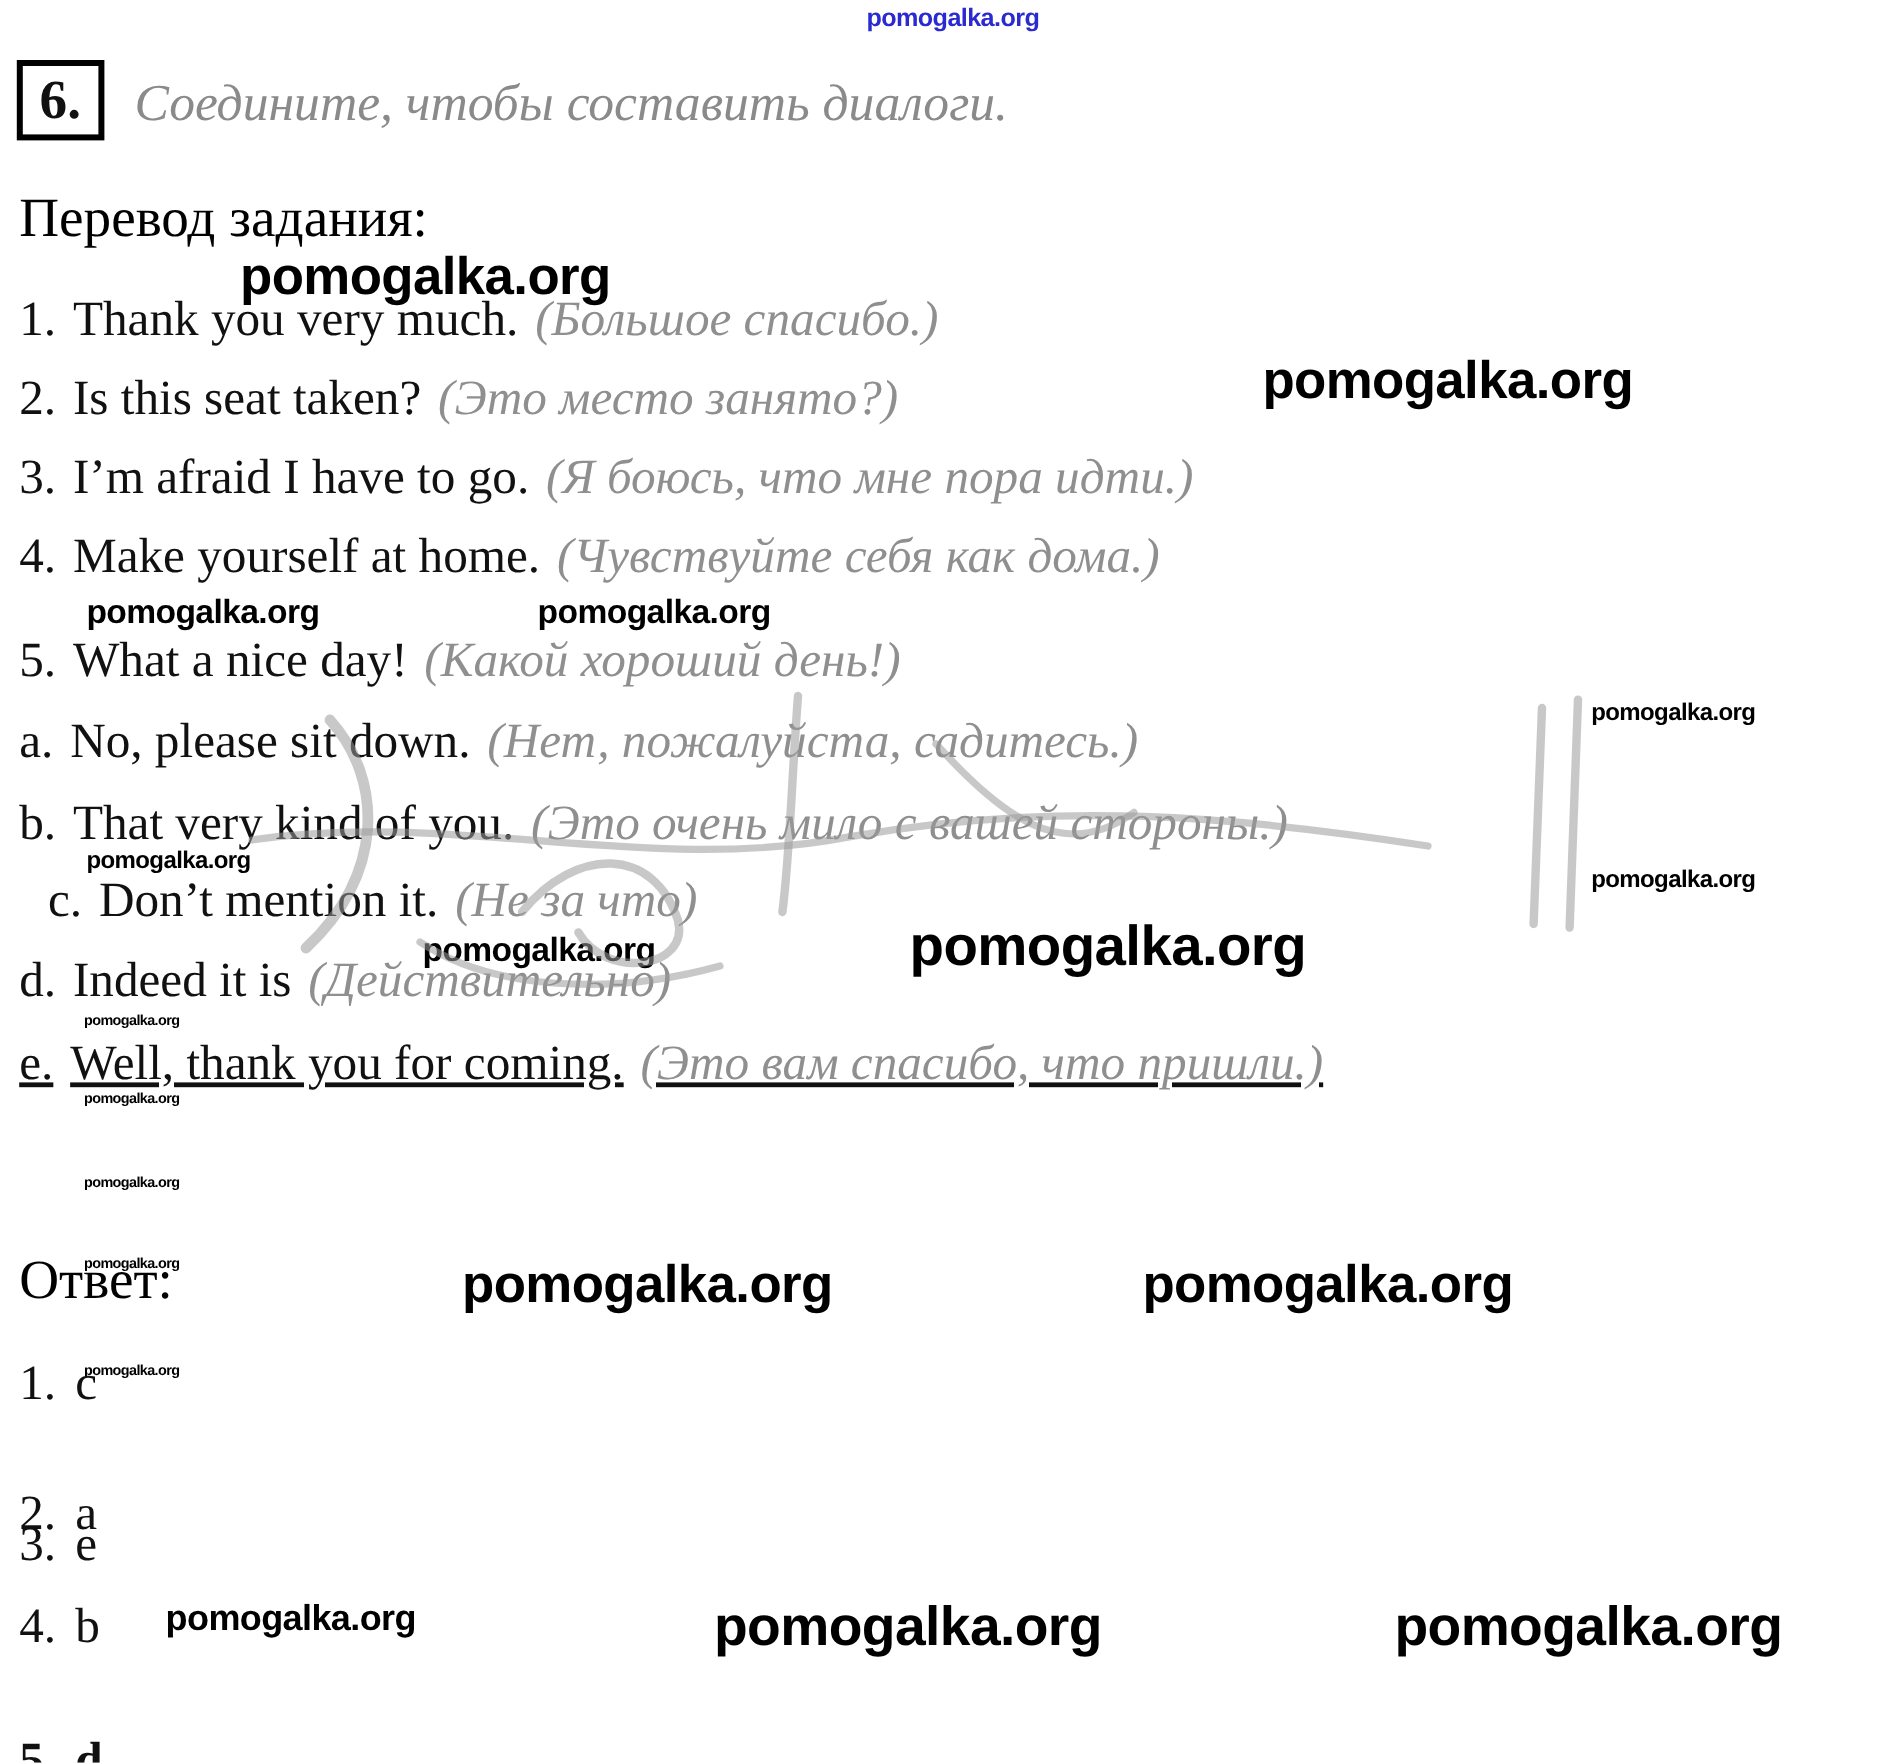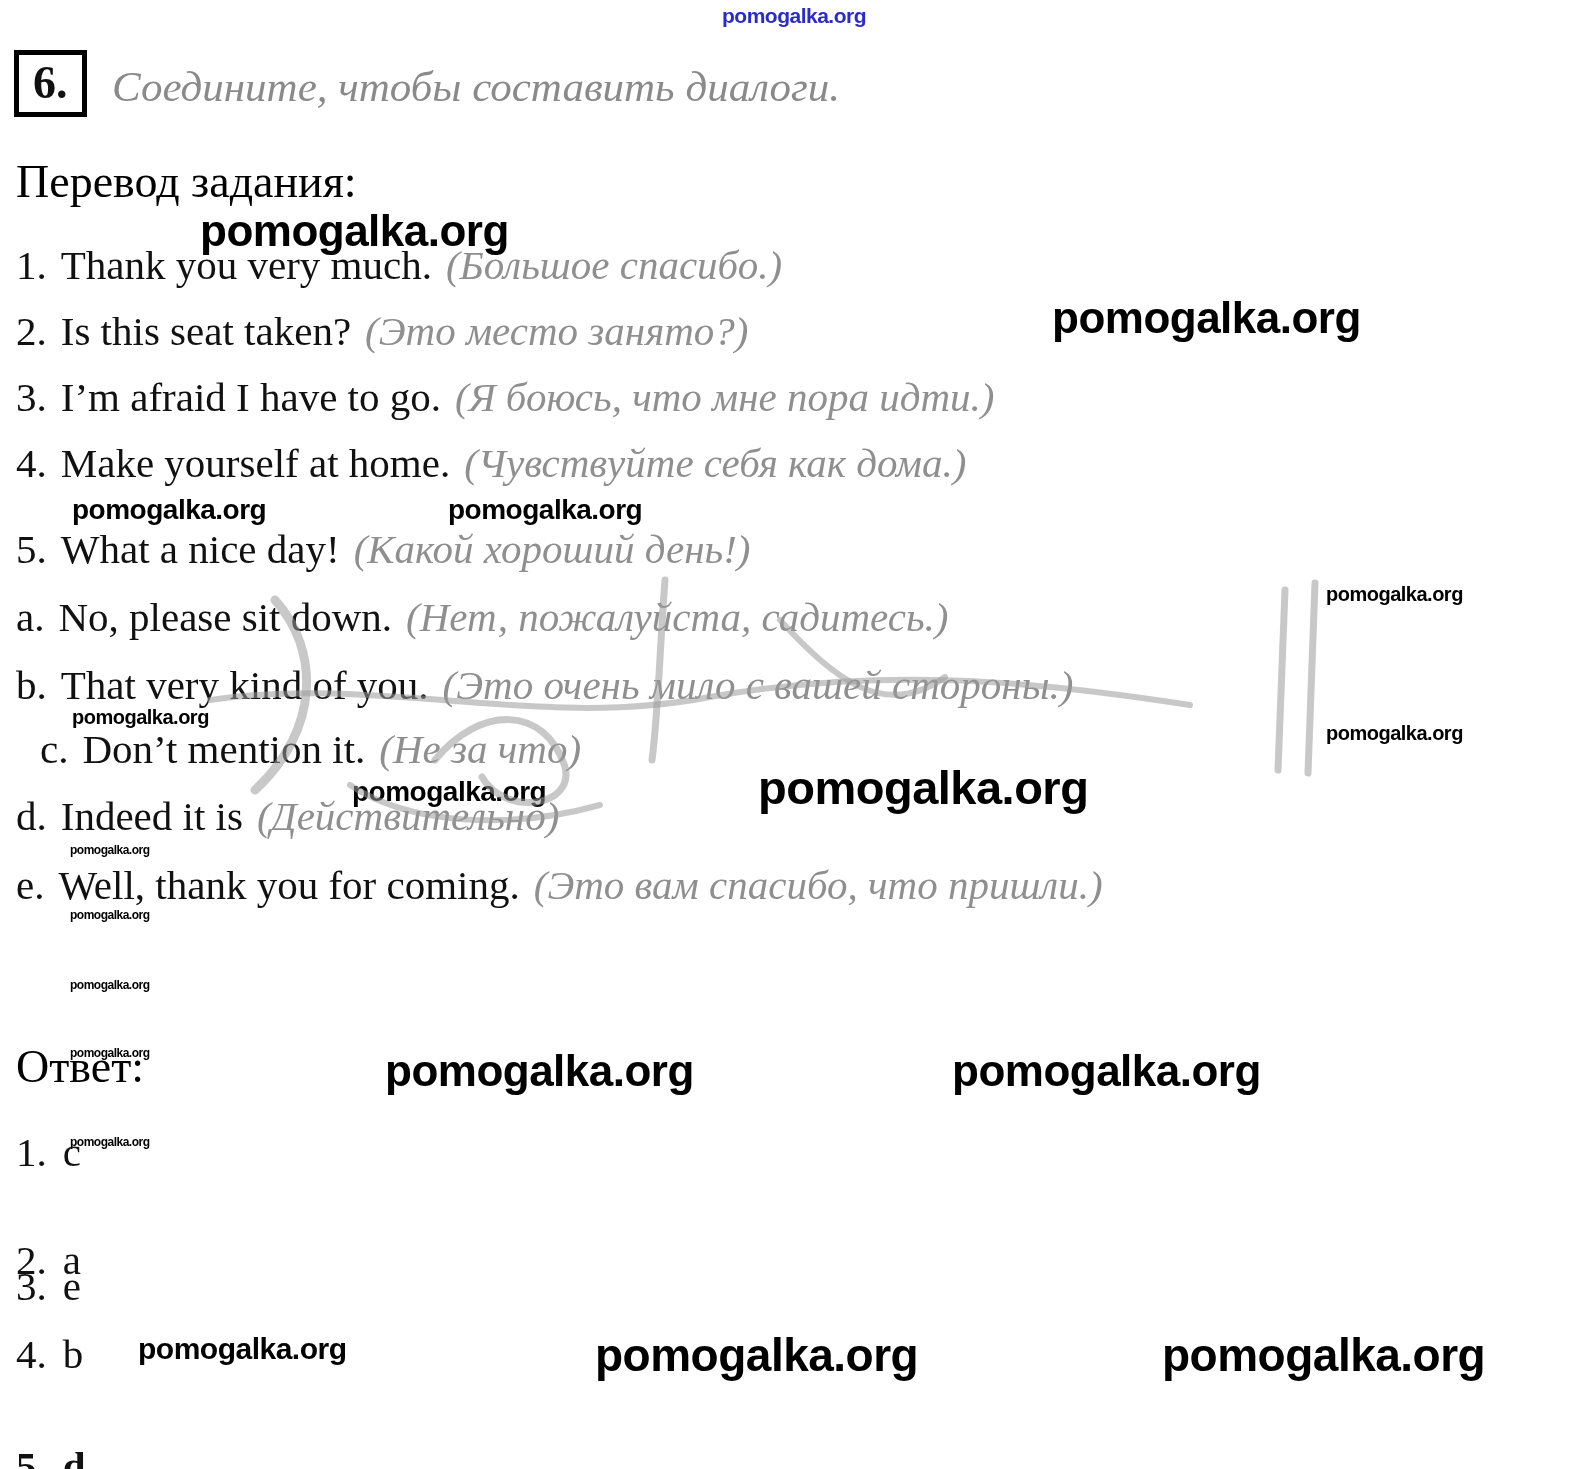--- a/index.html
+++ b/index.html
@@ -107,21 +107,21 @@
   </div>
   <div class="line" style="top:660px;">
     <span class="label">b.</span><span class="en">That very kind of you.</span><span class="ru">(Это очень мило с вашей стороны.)</span>
   </div>
   <div class="line" style="top:724px;margin-left:24px;">
     <span class="label">c.</span><span class="en">Don’t mention it.</span><span class="ru">(Не за что)</span>
   </div>
   <div class="line" style="top:791px;">
     <span class="label">d.</span><span class="en">Indeed it is</span><span class="ru">(Действительно)</span>
   </div>
-  <div class="line" style="top:860px;">
+  <div class="line" style="top:860px;text-decoration:underline;">
     <span class="label">e.</span><span class="en">Well, thank you for coming.</span><span class="ru">(Это вам спасибо, что пришли.)</span>
   </div>
 
   <svg class="scribbles" viewBox="0 0 1330 300">
     <g fill="none" stroke="#9a9a9a" stroke-opacity="0.55" stroke-linecap="round">
       <path d="M 95 45 C 140 95, 140 175, 75 235" stroke-width="9"></path>
       <path d="M 30 145 C 200 120, 360 175, 530 142 C 700 112, 850 125, 1010 150" stroke-width="6"></path>
       <path d="M 485 25 C 480 90, 478 160, 472 205" stroke-width="7"></path>
       <path d="M 1105 35 L 1098 215" stroke-width="7"></path>
       <path d="M 1135 28 L 1128 218" stroke-width="7"></path>

